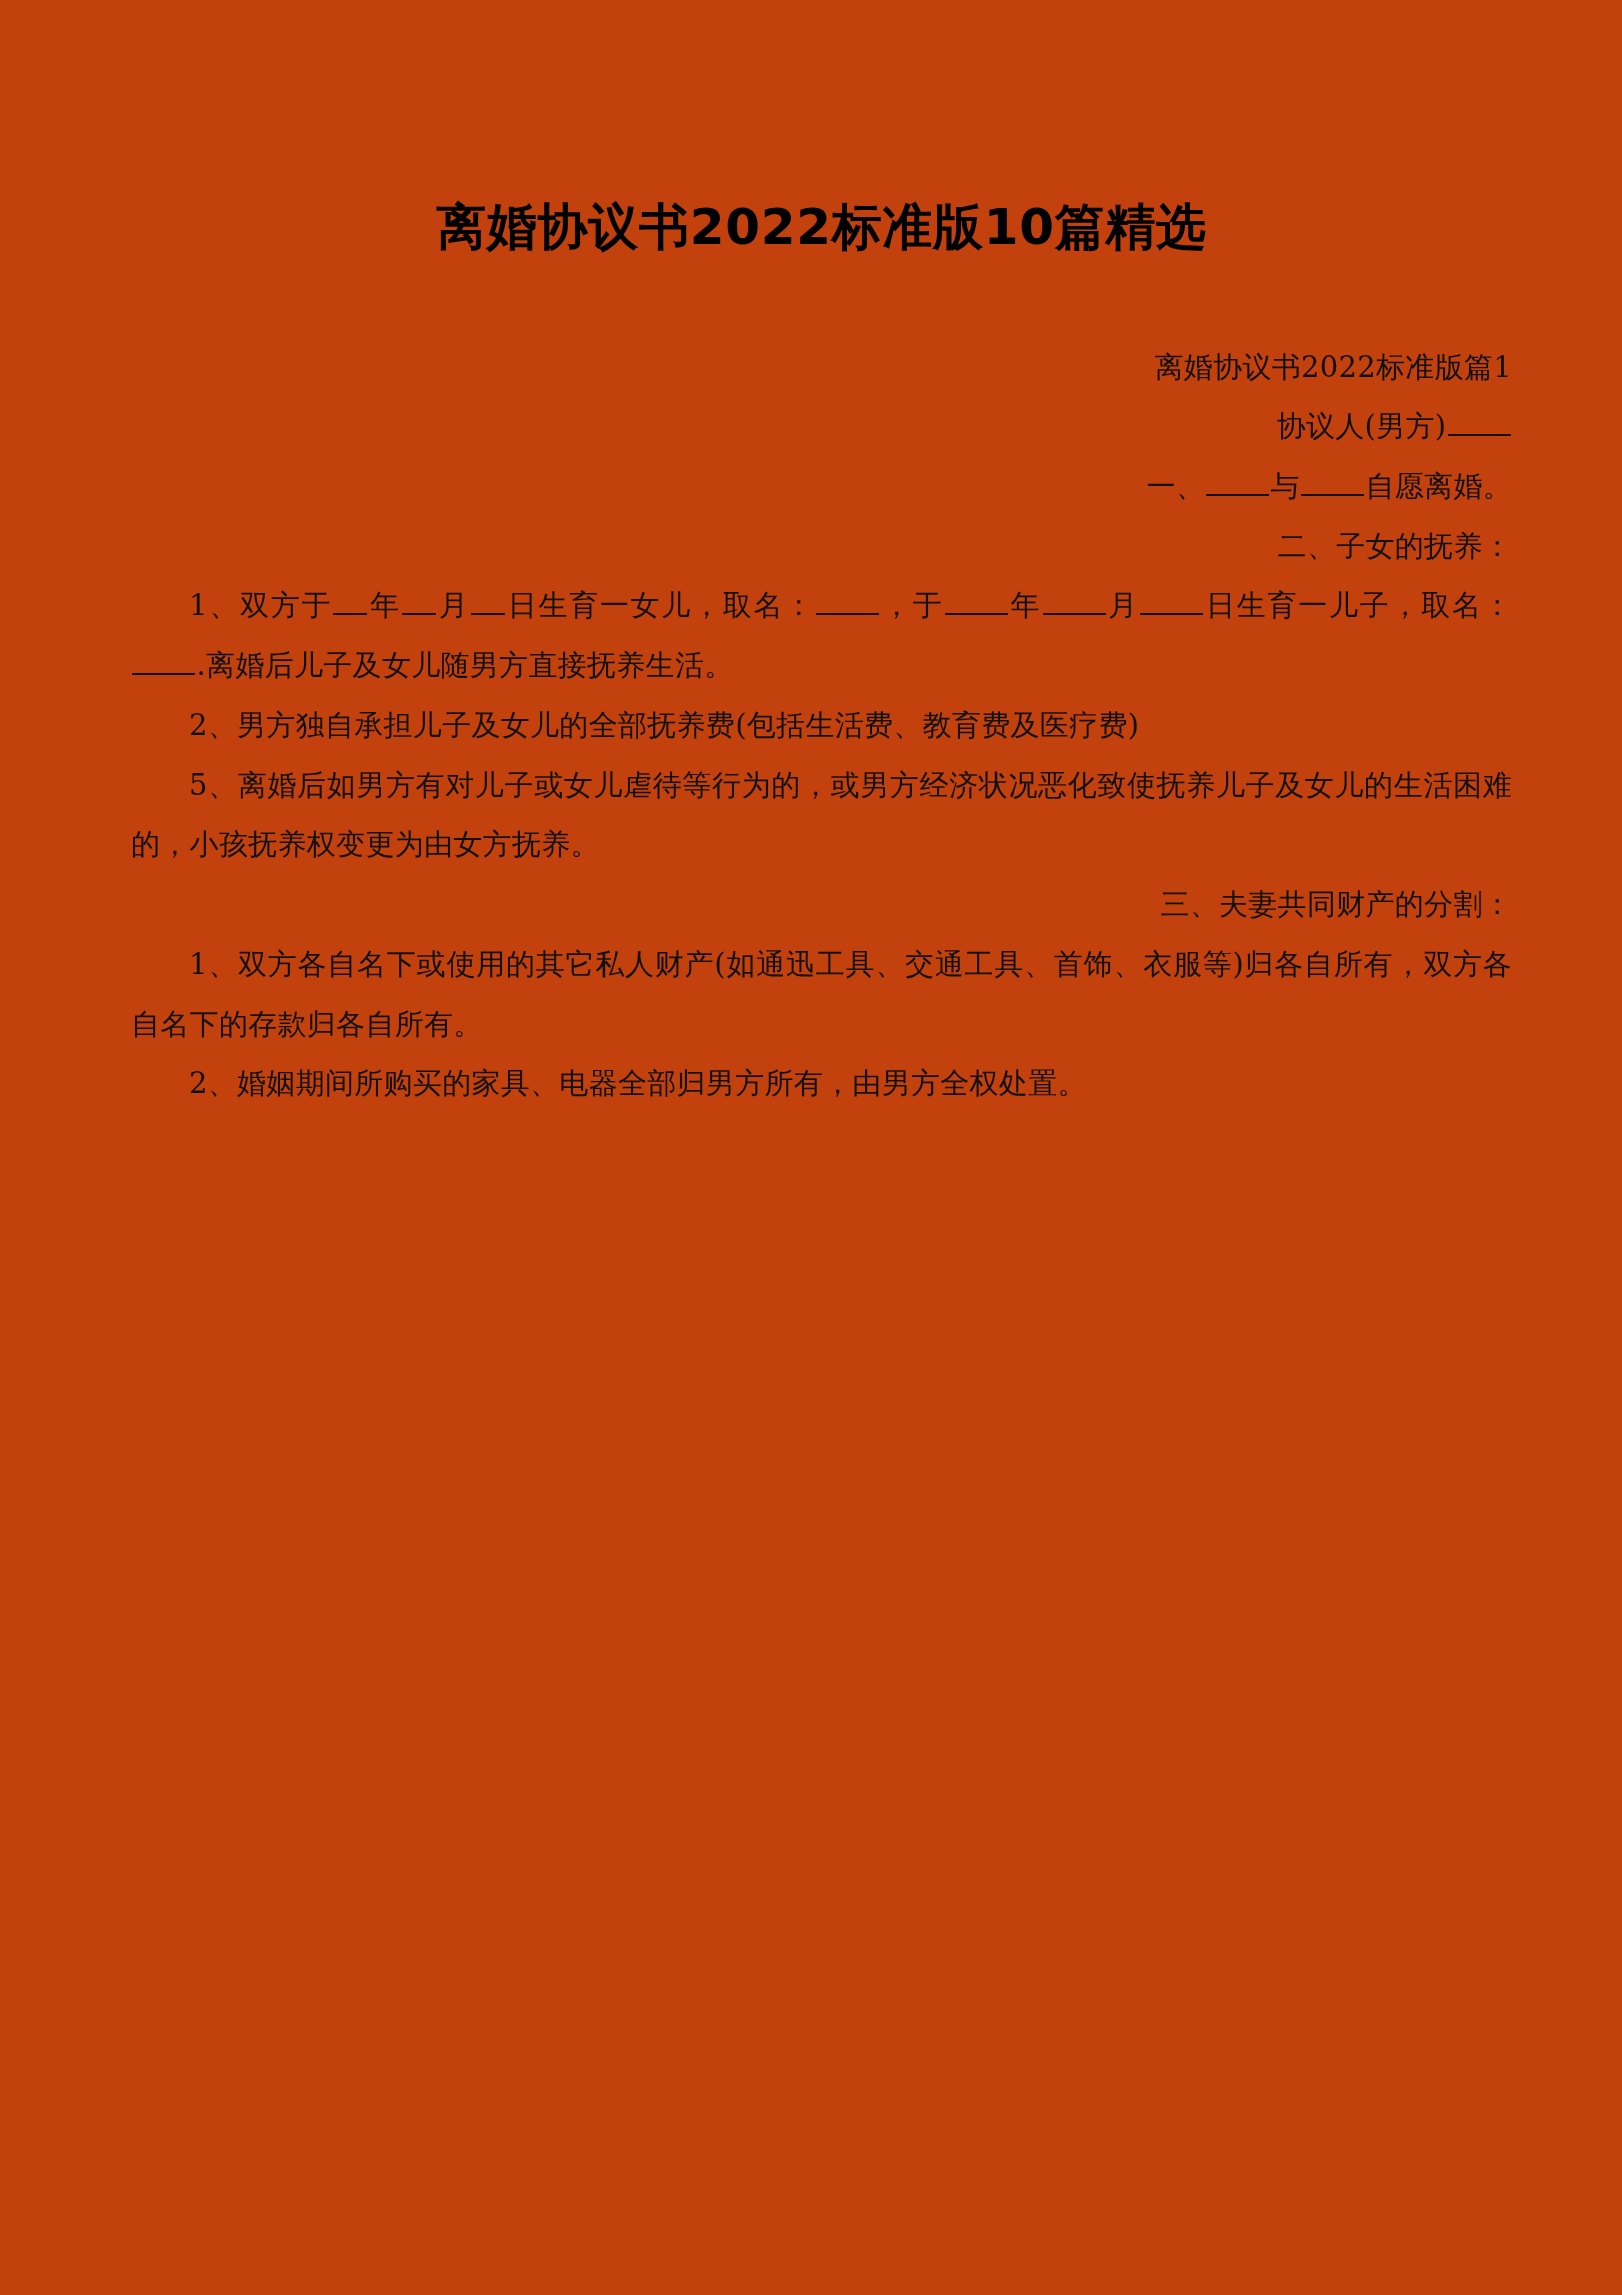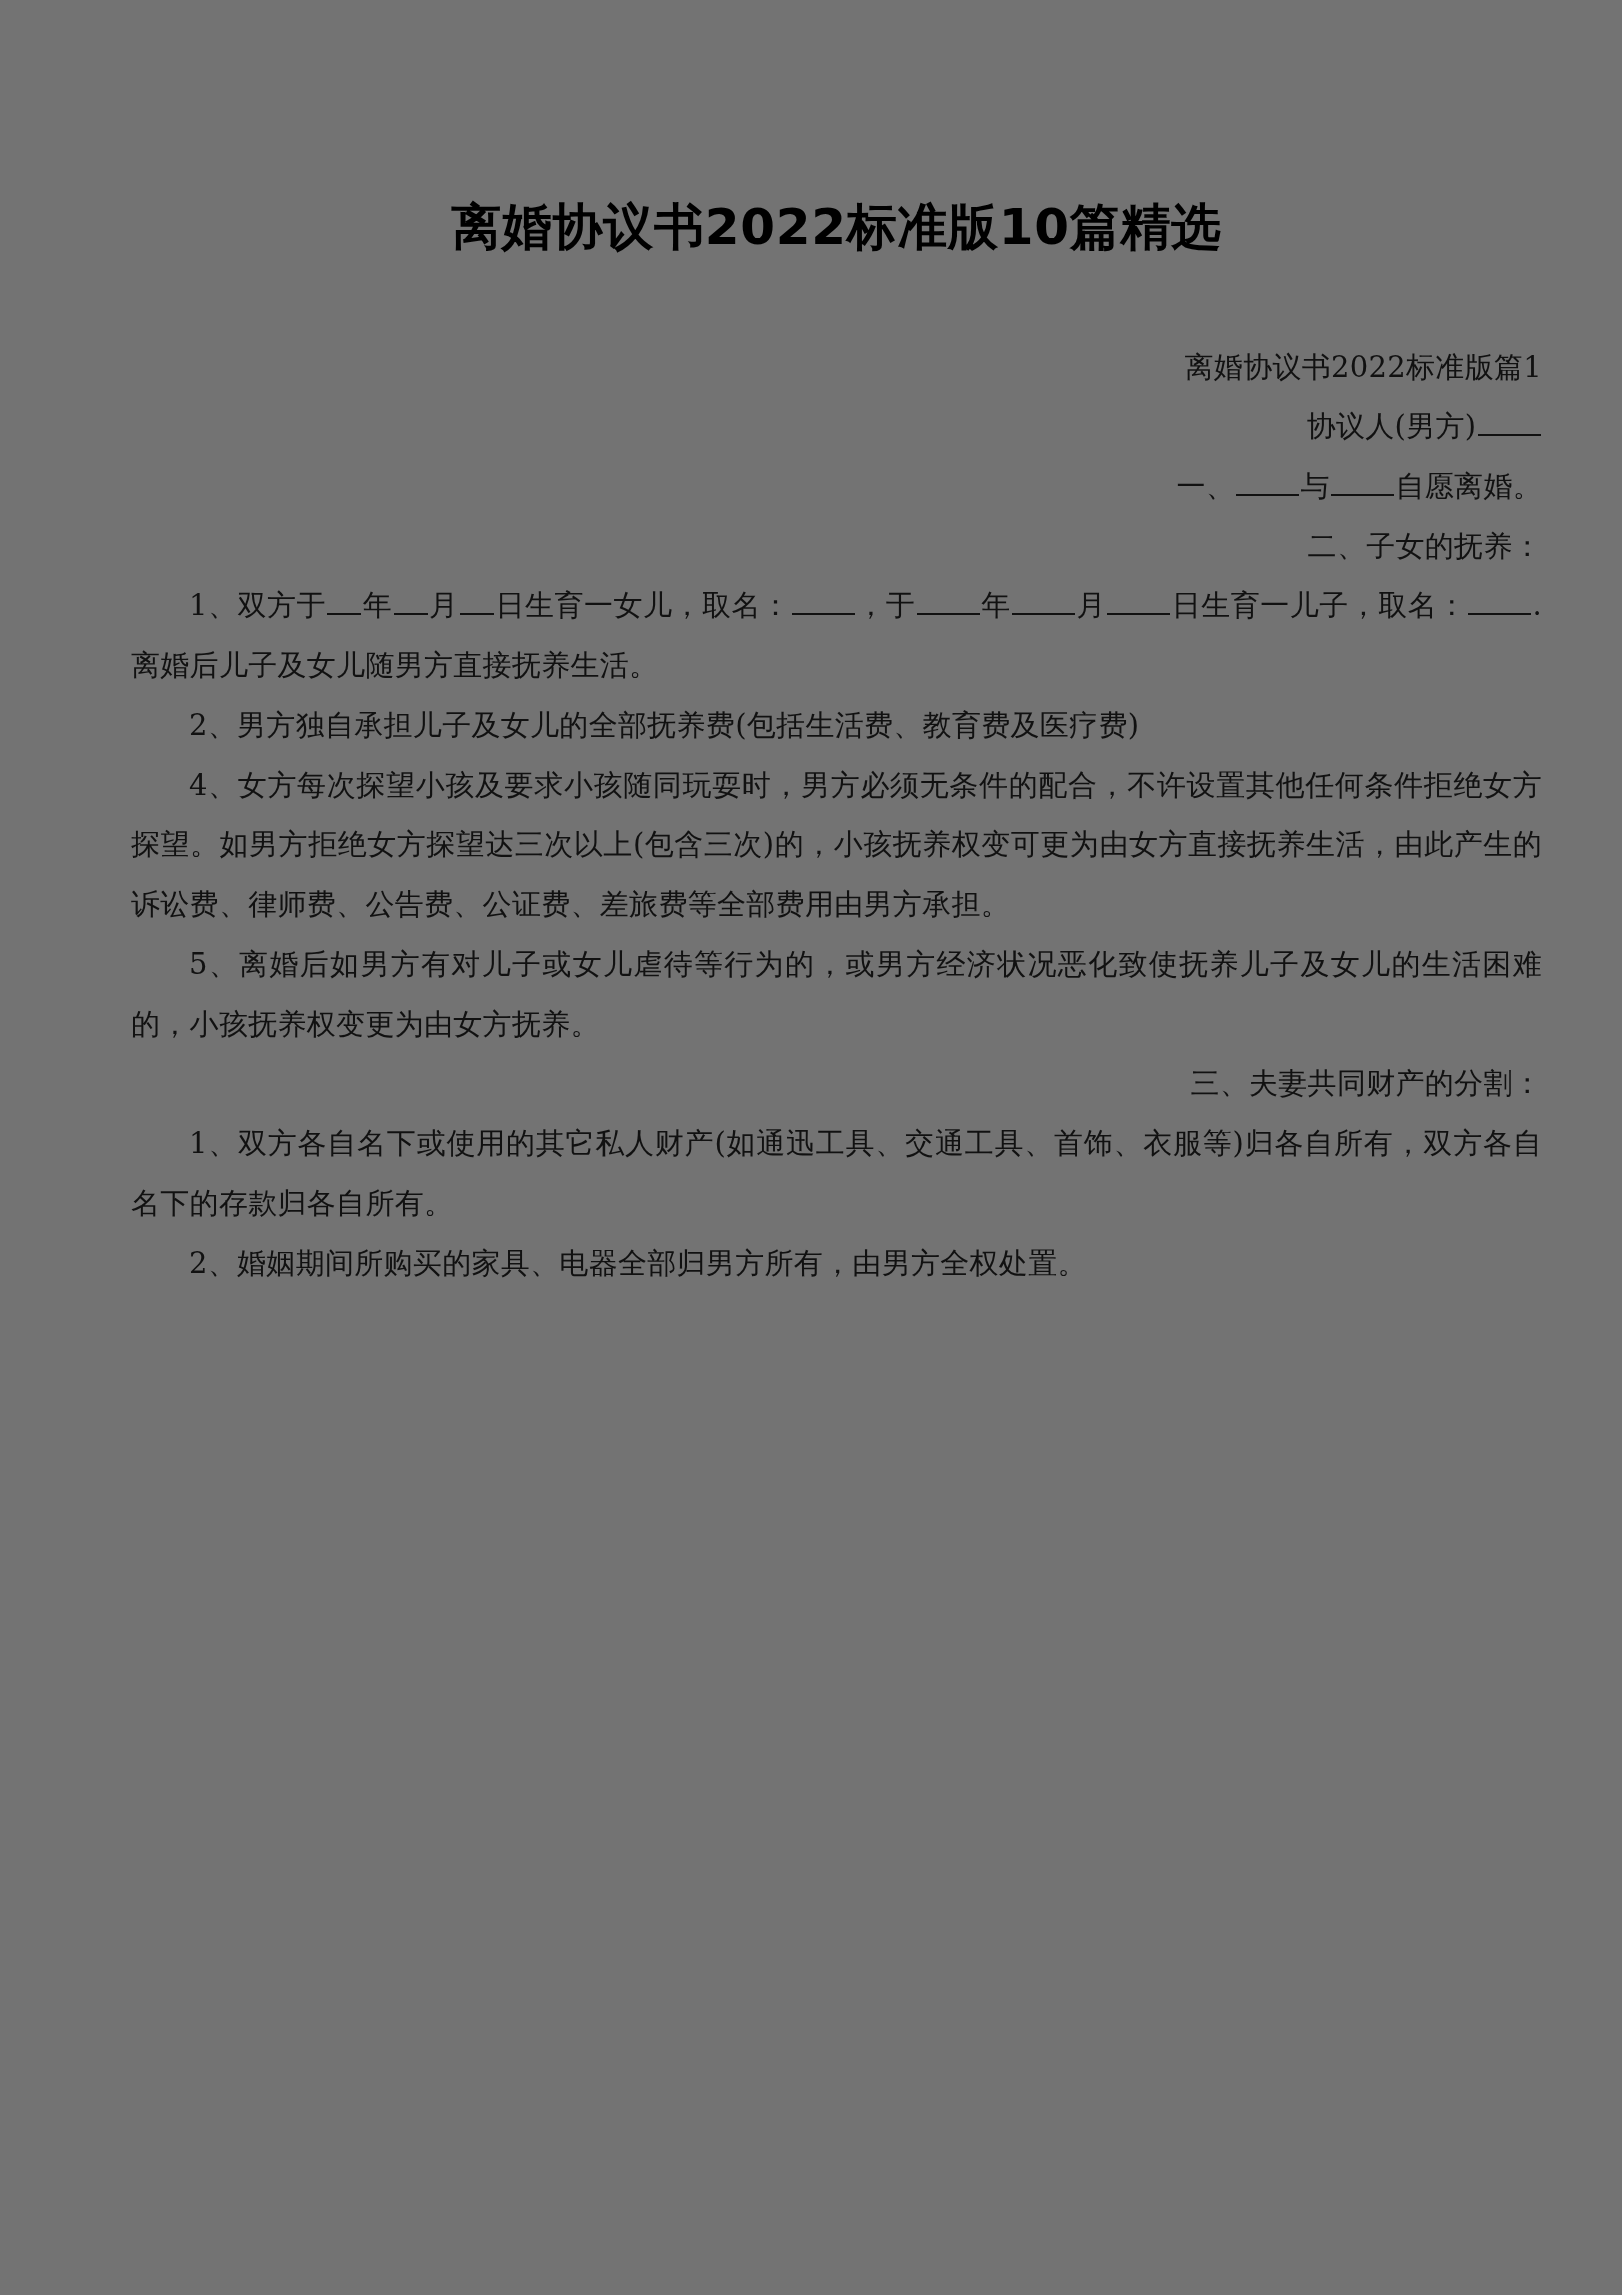--- a/index.html
+++ b/index.html
@@ -11,23 +11,23 @@
     width: 1623px;
     height: 2295px;
     font-family: "DejaVu Serif", "Liberation Serif", serif;
     color: #000000;
     -webkit-font-smoothing: antialiased;
   }
   .page {
     position: relative;
     width: 1623px;
     height: 2295px;
-    background: #737373;
+    background: #c2410c;
     box-sizing: border-box;
-    padding: 196px 81px 0 131px;
+    padding: 196px 111px 0 131px;
   }
   .doc-title {
     font-family: "DejaVu Sans", "Liberation Sans", sans-serif;
     font-weight: bold;
     font-size: 50px;
     line-height: 1.25;
     text-align: center;
     letter-spacing: 0.7px;
     margin: 0 0 0 0;
     padding: 0 39px;
@@ -78,21 +78,20 @@
 
     <p class="line short"><span>一、</span><span class="blank b-md"></span><span>与</span><span class="blank b-md"></span><span>自愿离婚。</span></p>
 
     <p class="line short">二、子女的抚养：</p>
 
     <p class="line"><span>1、</span><span>双方于</span><span class="blank b-sm"></span><span>年</span><span class="blank b-sm"></span><span>月</span><span class="blank b-sm"></span><span>日生育一女儿，取名：</span><span class="blank b-md"></span><span>，于</span><span class="blank b-md"></span><span>年</span><span class="blank b-md"></span><span>月</span><span class="blank b-md"></span><span>日生育一儿子，取名：</span><span class="blank b-md"></span><span>.离婚后儿子及女儿随男方直接抚养生活。</span></p>
 
     <p class="line"><span>2、</span><span>男方独自承担儿子及女儿的全部抚养费(包括生活费、教育费及医疗费)</span></p>
 
 
-    <p class="line"><span>4、</span><span>女方每次探望小孩及要求小孩随同玩耍时，男方必须无条件的配合，不许设置其他任何条件拒绝女方探望。如男方拒绝女方探望达三次以上(包含三次)的，小孩抚养权变可更为由女方直接抚养生活，由此产生的诉讼费、律师费、公告费、公证费、差旅费等全部费用由男方承担。</span></p>
 
     <p class="line"><span>5、</span><span>离婚后如男方有对儿子或女儿虐待等行为的，或男方经济状况恶化致使抚养儿子及女儿的生活困难的，小孩抚养权变更为由女方抚养。</span></p>
 
     <p class="line short">三、夫妻共同财产的分割：</p>
 
     <p class="line"><span>1、</span><span>双方各自名下或使用的其它私人财产(如通迅工具、交通工具、首饰、衣服等)归各自所有，双方各自名下的存款归各自所有。</span></p>
 
     <p class="line"><span>2、</span><span>婚姻期间所购买的家具、电器全部归男方所有，由男方全权处置。</span></p>
 
   </div>

